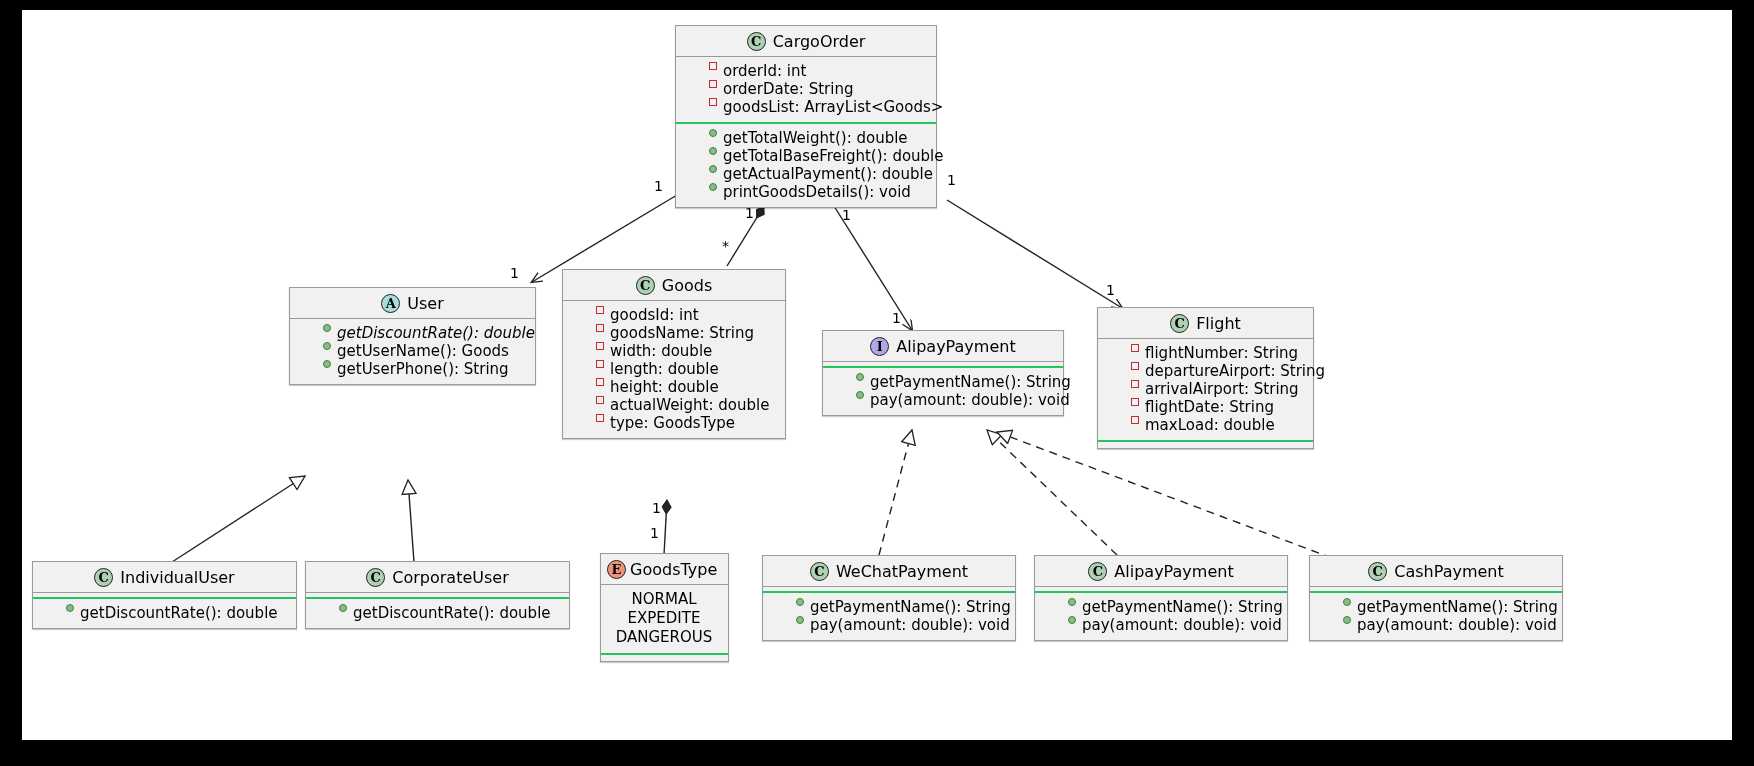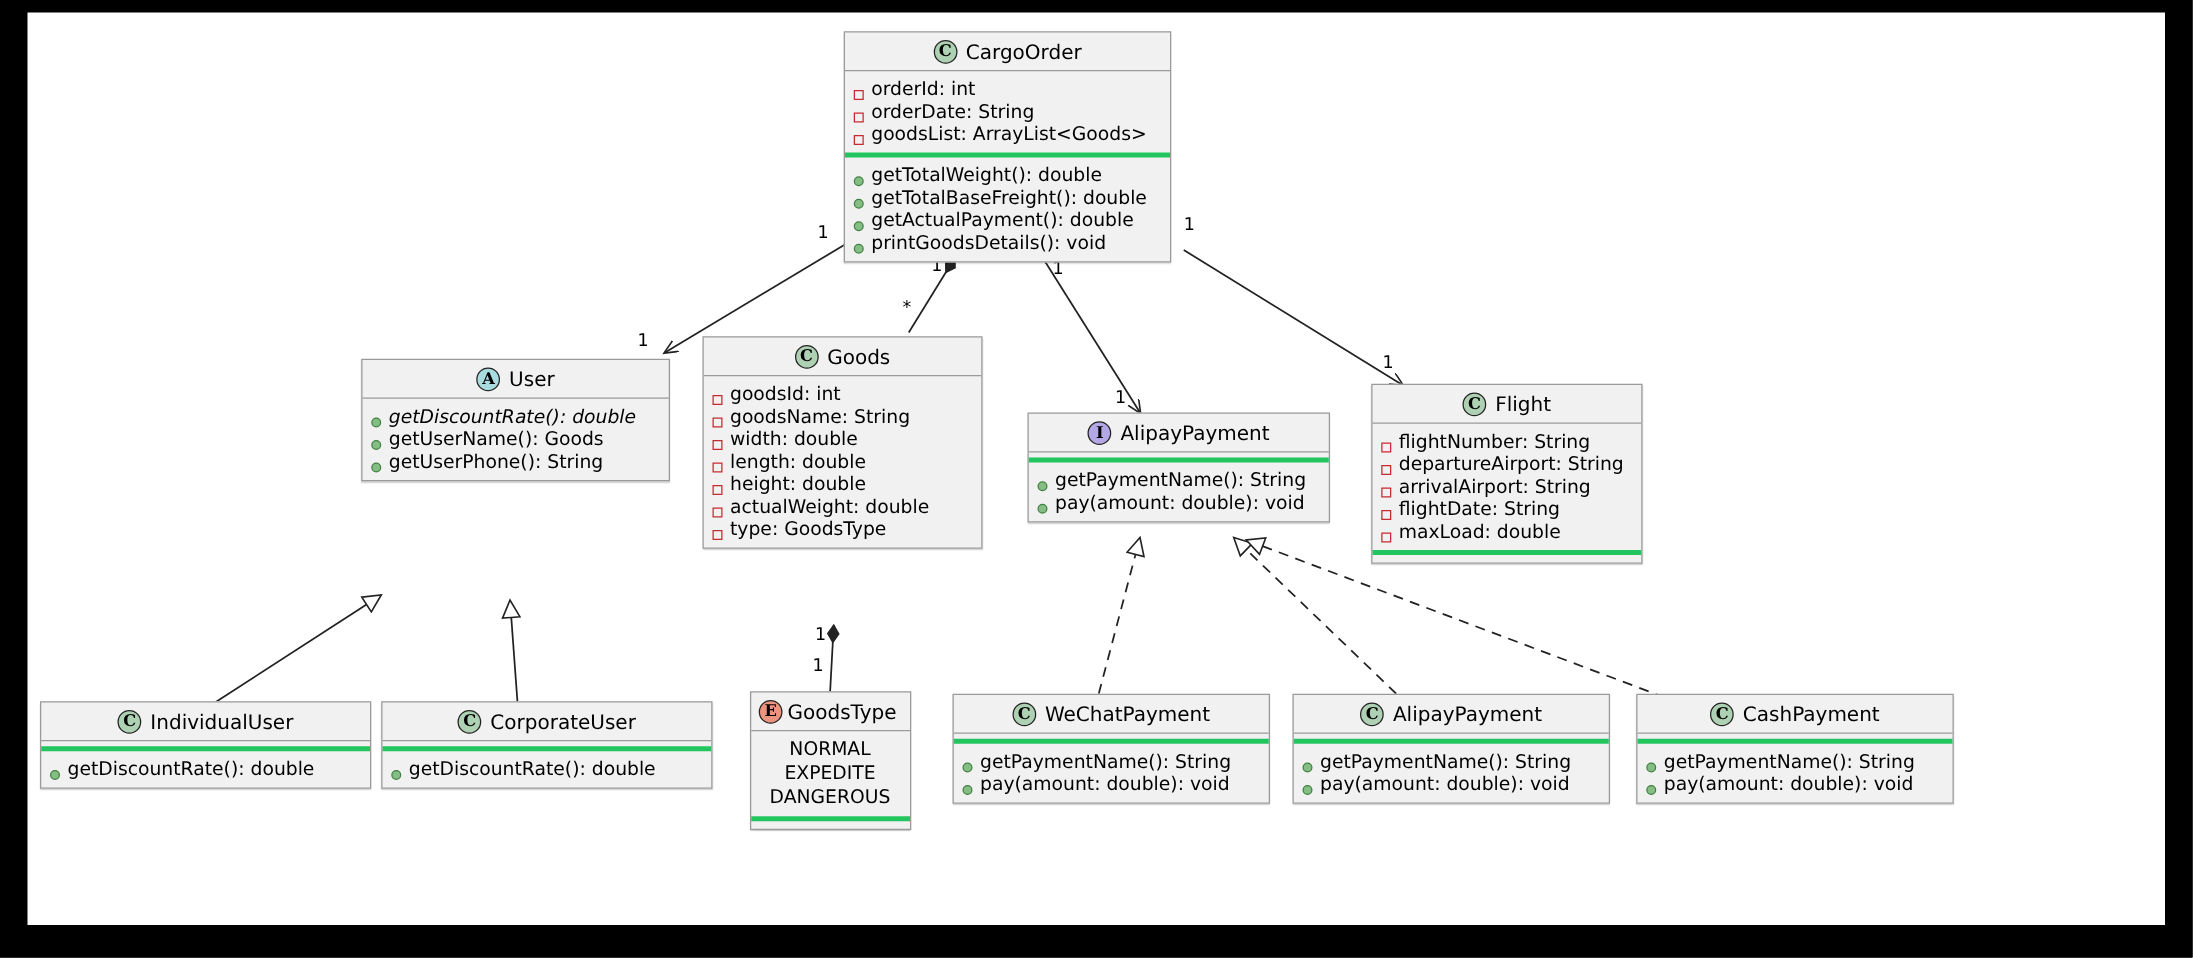--- a/index.html
+++ b/index.html
@@ -66,29 +66,30 @@
   }
   .st-class     { background: #ADD1B2; }
   .st-abstract  { background: #A9DCDF; }
   .st-interface { background: #B4A7E5; }
   .st-enum      { background: #EB937F; }
 
   .uml-section {
     padding: 5px 8px 6px 7px;
     box-sizing: border-box;
   }
-  .uml-section + .uml-section { border-top: 4px solid #22c55e; }
+  .uml-section + .uml-section { border-top: 2px solid #22c55e; }
   .uml-row {
     display: flex;
-    align-items: flex-end;
+    align-items: flex-start;
     gap: 6px;
     font-size: 15px;
     color: #000000;
     line-height: 18px;
     white-space: nowrap;
+    margin-left: 26px;
   }
   .uml-row .rtext.italic { font-style: italic; }
 
   .mark {
     width: 8px;
     height: 8px;
     flex: 0 0 auto;
     box-sizing: border-box;
   }
   .mark-field {

